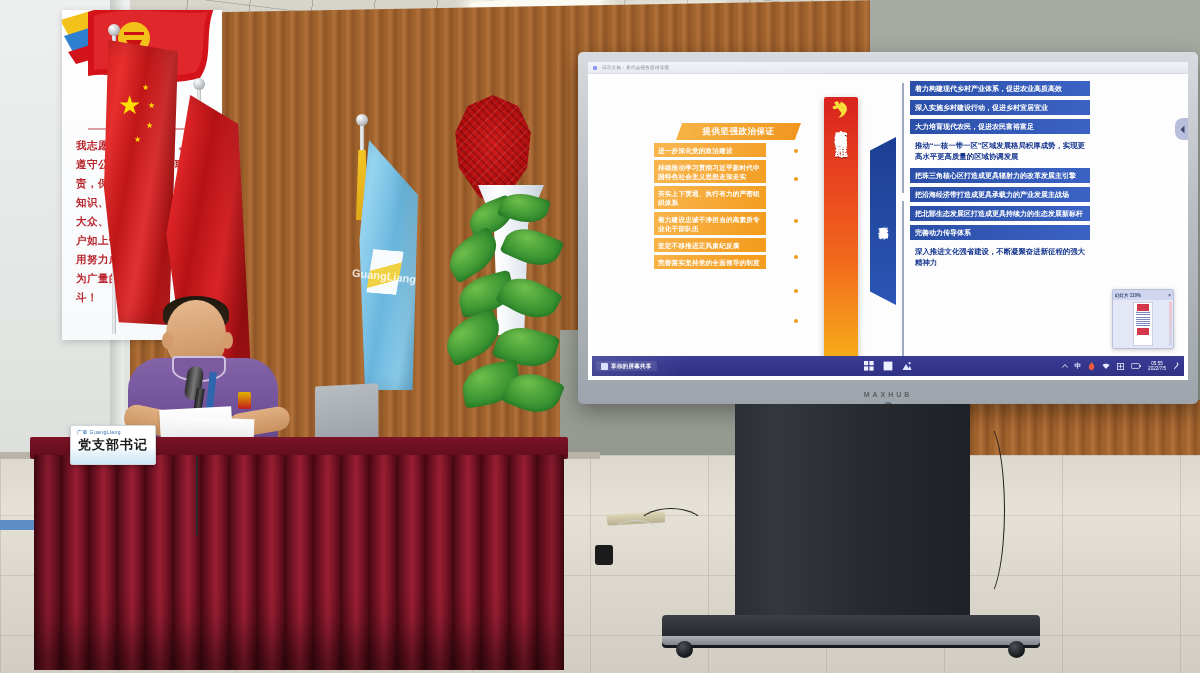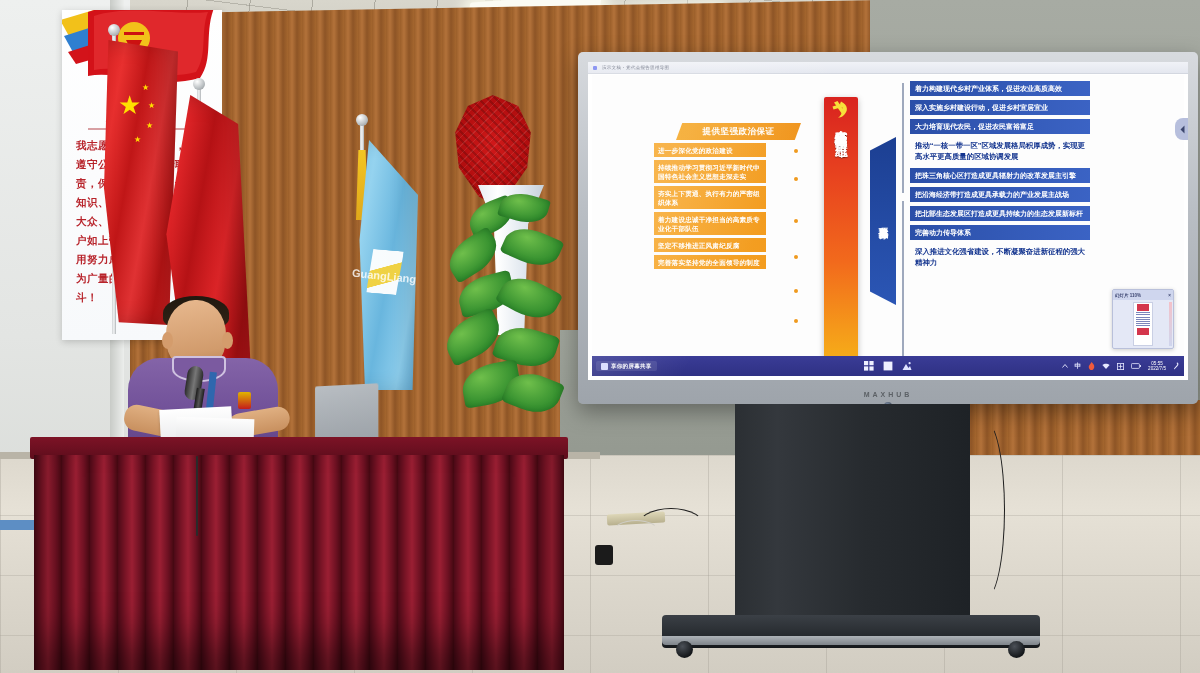--- a/index.html
+++ b/index.html
@@ -589,20 +589,24 @@
     <div class="mic-base"></div>
   </div>
 
   <div class="papers"></div>
   <div class="papers2"></div>
   <div class="laptop-screen"></div>
   <div class="laptop-base"></div>
 
   <div class="table-top"></div>
   <div class="table-skirt"></div>
+  <div class="nameplate">
+    <span class="nameplate-logo">广量 GuangLiang</span>
+    <span class="nameplate-text">党支部书记</span>
+  </div>
   <div class="cable"></div>
 
   <div class="display-frame">
     <div class="screen">
 
       <div class="app-header">
         <span class="app-dot"></span>
         <span class="app-tab">演示文稿 - 党代会报告思维导图</span>
       </div>
 

